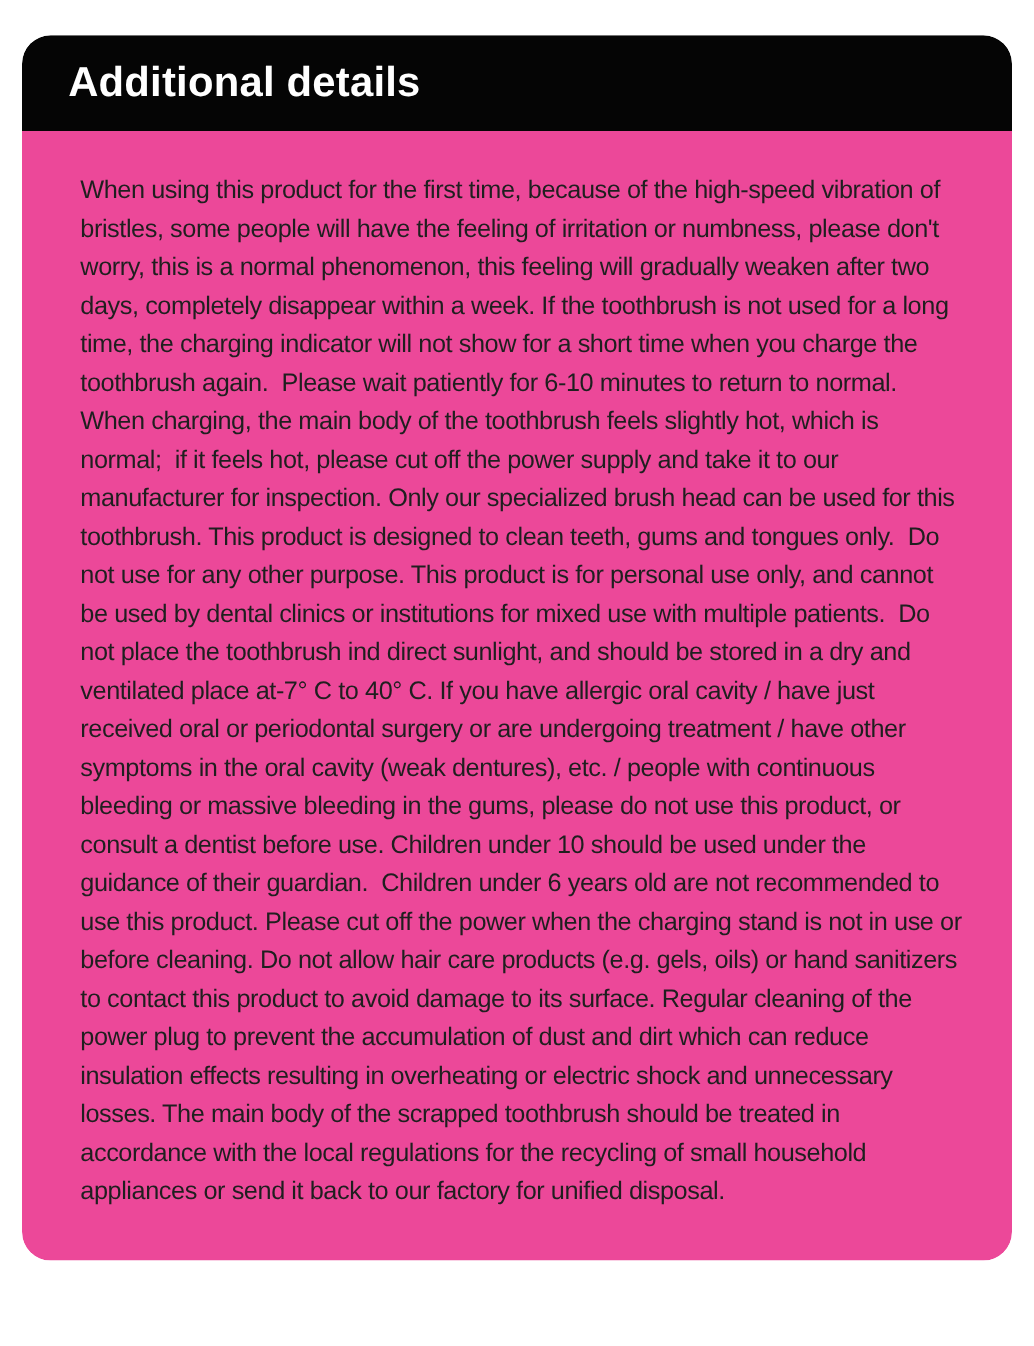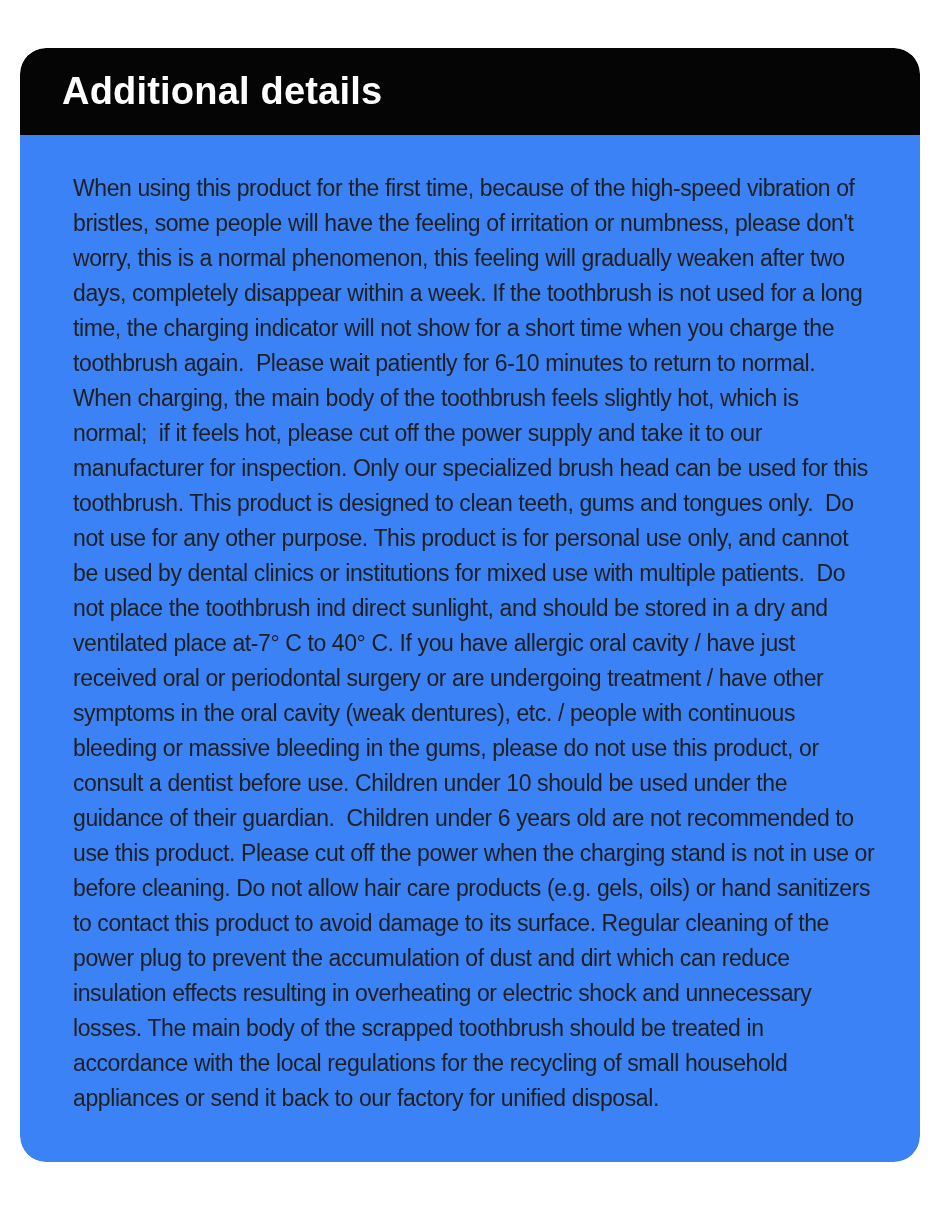--- a/index.html
+++ b/index.html
@@ -11,42 +11,42 @@
   .page {
     position: relative;
     width: 940px;
     height: 1224px;
     background: #ffffff;
     overflow: hidden;
   }
   .card {
     position: absolute;
     left: 20px;
-    top: 48px;
+    top: 32px;
     width: 900px;
     border-radius: 26px;
     overflow: hidden;
   }
   .card-header {
     background: #050505;
     height: 87px;
     display: flex;
     align-items: center;
     padding-left: 42px;
     border-radius: 26px 26px 0 0;
   }
   .card-header h1 {
     margin: 0;
     color: #ffffff;
     font-size: 38px;
     font-weight: 700;
     letter-spacing: 0.2px;
   }
   .card-body {
-    background: #3b82f6;
+    background: #ec4899;
     border-radius: 0 0 26px 26px;
     padding: 36px 45px 46px 53px;
     min-height: 953px;
     box-sizing: border-box;
   }
   .card-body p {
     margin: 0;
     color: #1f1f1f;
     font-size: 23px;
     line-height: 35px;

